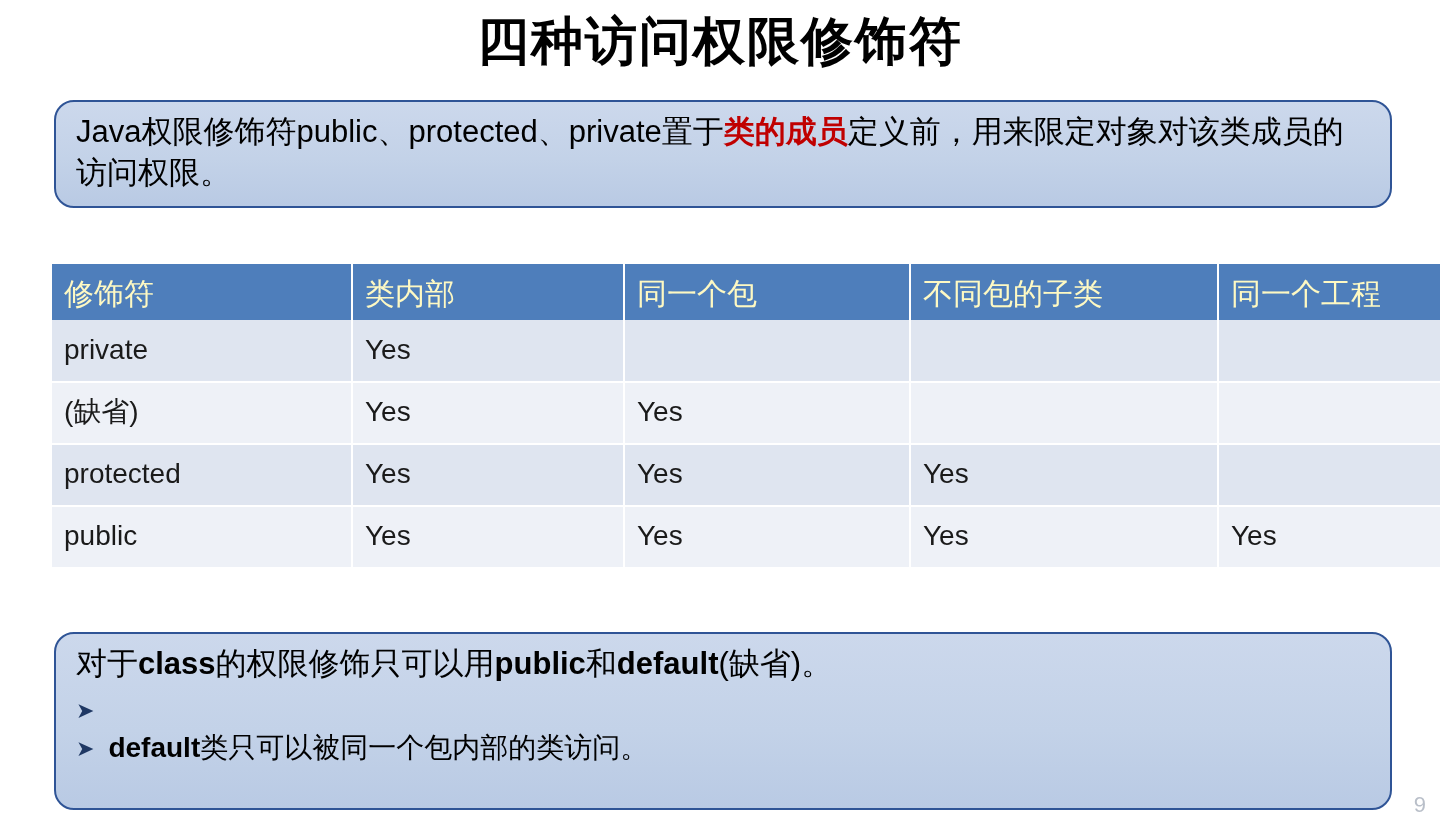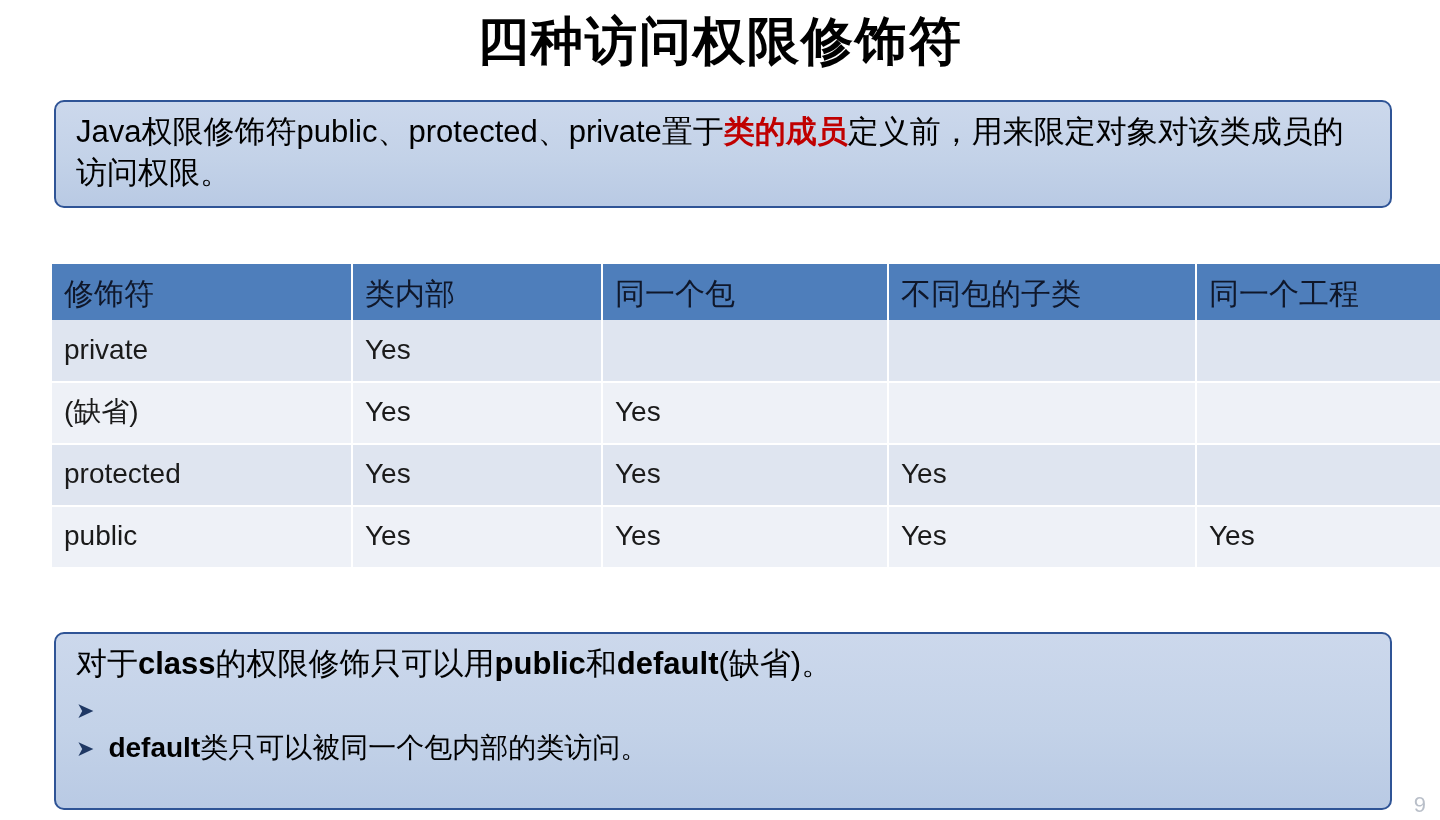--- a/index.html
+++ b/index.html
@@ -25,21 +25,21 @@
     letter-spacing: 2px;
     margin: 12px 0 4px 0;
     line-height: 1.15;
   }
 
   
   .callout {
     position: absolute;
     box-sizing: border-box;
     border: 2px solid #2f5496;
-    border-radius: 10px;
+    border-radius: 20px;
     background: linear-gradient(180deg, #ccd8ec 0%, #c3d2e8 55%, #b9cae4 100%);
     padding: 10px 18px 12px 20px;
   }
   .callout-top {
     left: 54px;
     top: 100px;
     width: 1338px;
     height: 108px;
   }
   .callout-bottom {
@@ -89,21 +89,21 @@
     table-layout: fixed;
   }
   .perm-table th,
   .perm-table td {
     text-align: left;
     font-weight: normal;
     box-sizing: border-box;
   }
   .perm-table thead th {
     background: #4e7ebb;
-    color: #0f172a;
+    color: #fef9c3;
     font-size: 30px;
     padding: 8px 12px 4px 12px;
     border-right: 2px solid #ffffff;
     height: 56px;
   }
   .perm-table thead th:last-child {
     border-right: none;
   }
   .perm-table tbody td {
     font-size: 28px;
@@ -118,21 +118,21 @@
   }
   .perm-table tbody tr:nth-child(odd) td {
     background: #dfe5f0;
   }
   .perm-table tbody tr:nth-child(even) td {
     background: #eef1f7;
   }
 
   
   .col-mod  { width: 300px; }
-  .col-in   { width: 250px; }
+  .col-in   { width: 272px; }
   .col-pkg  { width: 286px; }
   .col-sub  { width: 308px; }
   .col-prj  { width: 260px; }
 
   
   .page-num {
     position: absolute;
     right: 14px;
     bottom: 2px;
     font-size: 22px;

